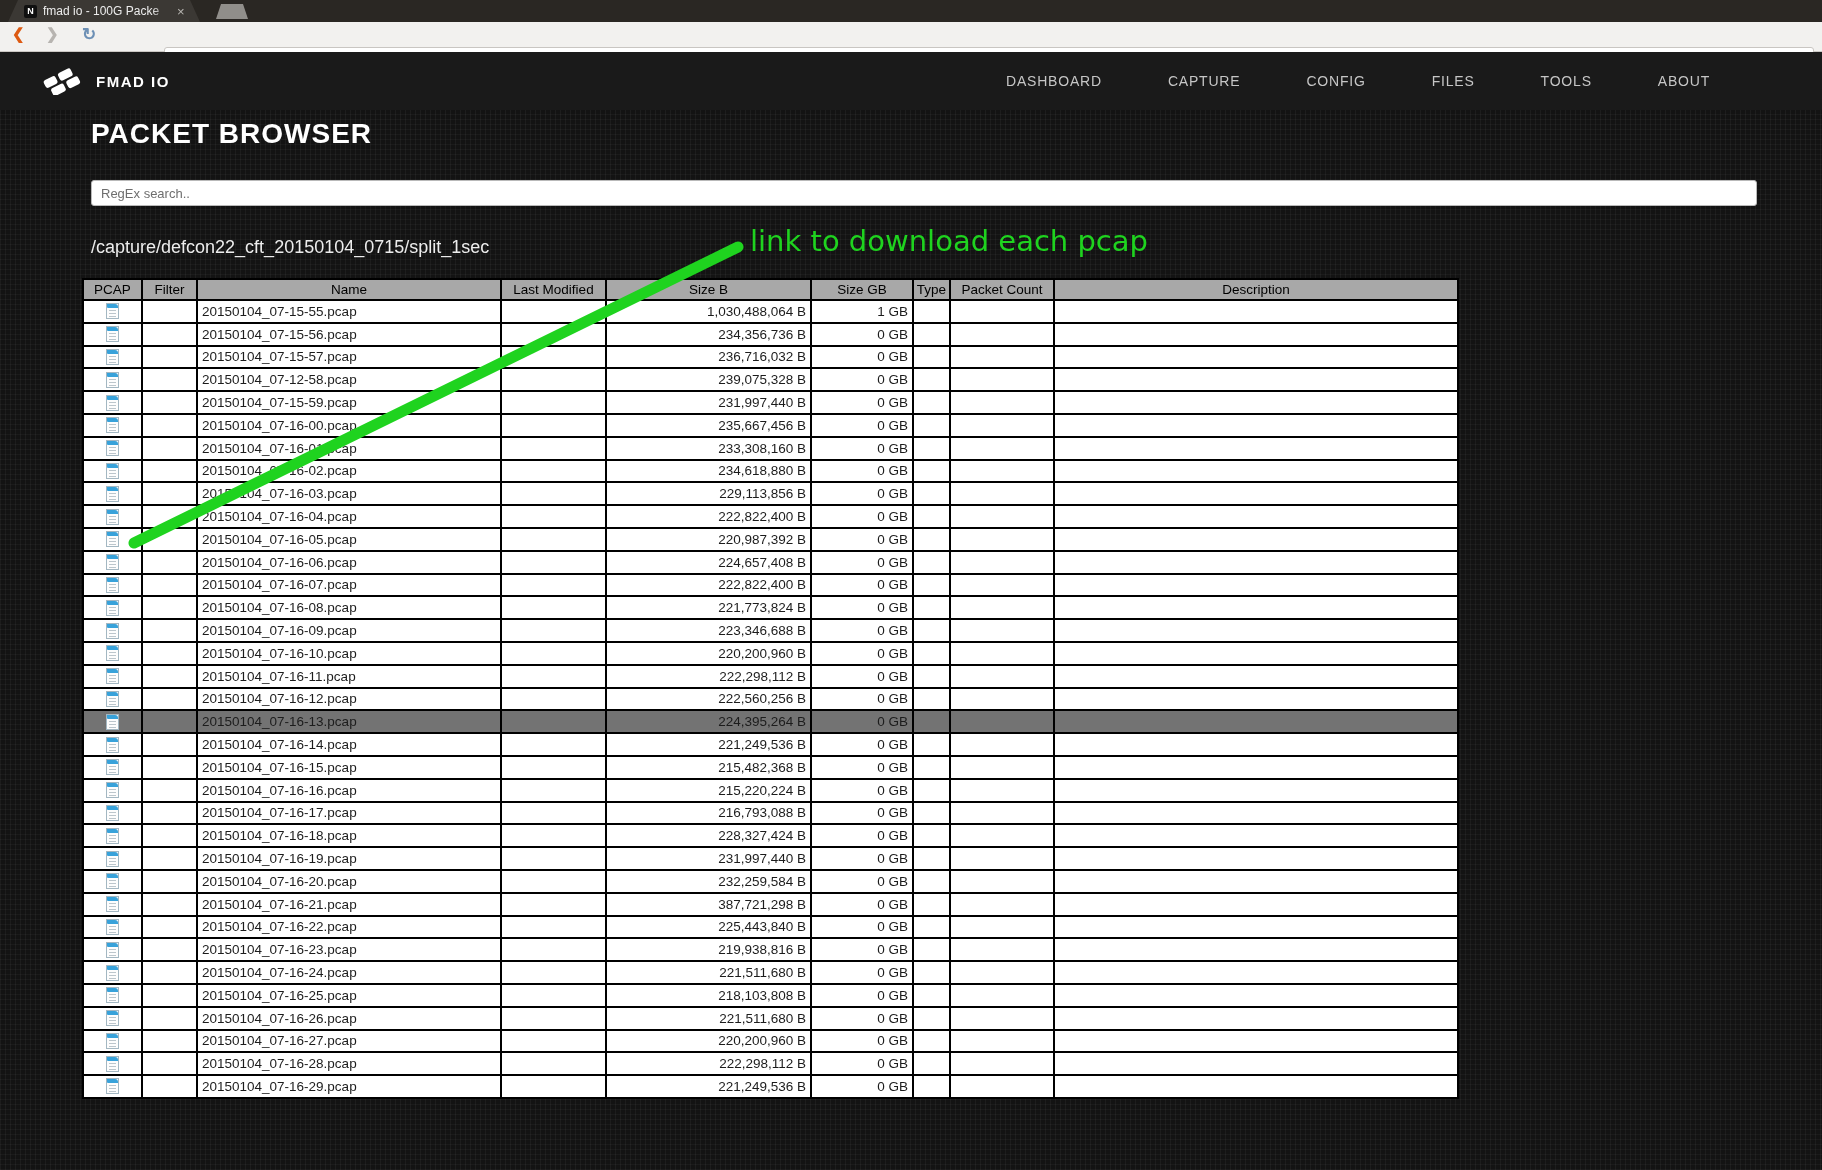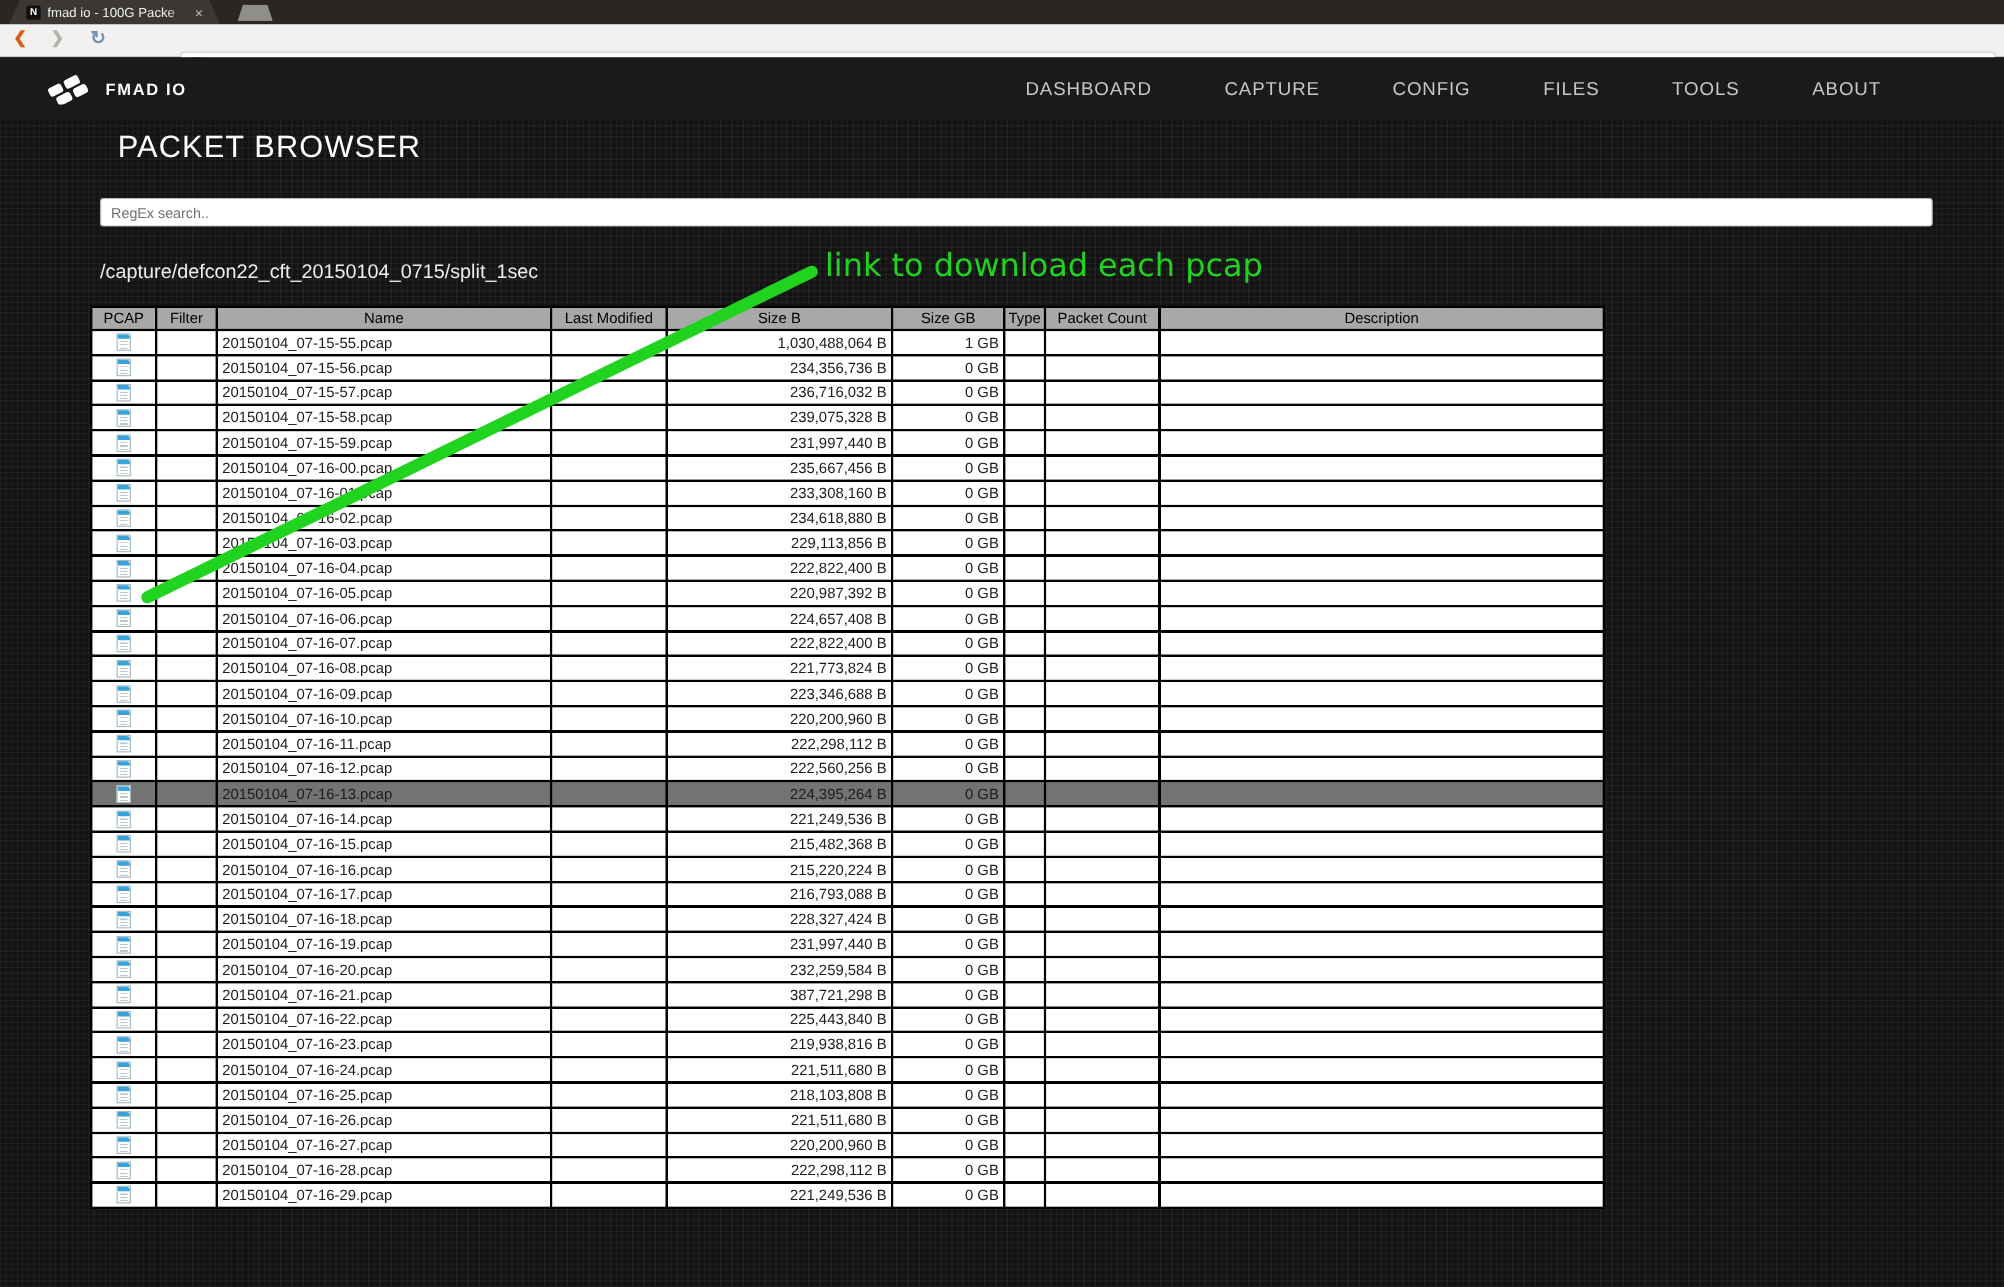--- a/index.html
+++ b/index.html
@@ -31,30 +31,30 @@
   .url-text { font-size:13.5px; margin-left:9px; white-space:nowrap; overflow:hidden; flex:1 1 auto; }
   .url-domain { color:#2b2b2b; }
   .url-rest { color:#9b9b9b; }
   .star { color:#a3a19d; font-size:17px; margin-right:8px; flex:0 0 auto; }
 
   
   .appheader { position:absolute; left:0; top:52px; width:1822px; height:58px; background:#1a1a1a; }
   .brand { position:absolute; left:42px; top:15px; display:flex; align-items:center; }
   .brand-name { color:#ffffff; font-size:15px; font-weight:bold; letter-spacing:1.5px; margin-left:12px; }
   .main-nav { position:absolute; right:112px; top:0; height:58px; display:flex; align-items:center; gap:46px; }
-  .main-nav a { color:#c6c6c6; font-size:17px; letter-spacing:0.8px; text-decoration:none; cursor:pointer;padding-left:20px; }
+  .main-nav a { color:#c6c6c6; font-size:14px; letter-spacing:0.8px; text-decoration:none; cursor:pointer;padding-left:20px; }
   .power-btn { position:absolute; left:1781px; top:81px; width:31px; height:31px; }
 
   
   .content { position:absolute; left:0; top:110px; width:1822px; height:1060px;
              background-color:#131313;
              background-image:
                repeating-linear-gradient(90deg, rgba(255,255,255,0.045) 0 1px, transparent 1px 5px),
                repeating-linear-gradient(0deg, rgba(255,255,255,0.035) 0 1px, transparent 1px 5px); }
-  .page-title { position:absolute; left:91px; top:8px; color:#ffffff; font-size:28px; font-weight:normal; letter-spacing:1px;margin-left:16px; }
+  .page-title { position:absolute; left:91px; top:8px; color:#ffffff; font-size:28px; font-weight:bold; letter-spacing:1px; }
   .regex-input { position:absolute; left:91px; top:70px; width:1666px; height:26px; border:1px solid #b9b9b9;
                  border-radius:3px; font-size:13px; padding-left:9px; font-family:"Liberation Sans", sans-serif; color:#a21caf; }
   .regex-input::placeholder { color:#6e6e6e; }
   .stream-path { position:absolute; left:91px; top:127px; color:#ededed; font-size:18px; }
 
   
   table.files { position:absolute; left:82px; top:168px; width:1375px; border-collapse:collapse; table-layout:fixed; background:#000;padding-left:16px; }
   table.files th { background:#a8a8a8; color:#000; font-weight:normal; font-size:13.5px; height:21px;
                    border:2px solid #000; padding:0; white-space:nowrap; overflow:hidden; }
   table.files td { background:#fff; border:2px solid #000; height:22.8px; padding:0 4px; font-size:13.5px;
@@ -202,21 +202,21 @@
     <td class="c-num">0 GB</td>
     <td></td>
     <td></td>
     <td></td>
   </tr>
         <tr>
     <td class="c-icon">
             <div class="pcap-icon"></div>
           </td>
     <td></td>
-    <td class="c-name">20150104_07-15-58.pcap</td>
+    <td class="c-name">20150104_07-12-58.pcap</td>
     <td></td>
     <td class="c-num">239,075,328 B</td>
     <td class="c-num">0 GB</td>
     <td></td>
     <td></td>
     <td></td>
   </tr>
         <tr>
     <td class="c-icon">
             <div class="pcap-icon"></div>

